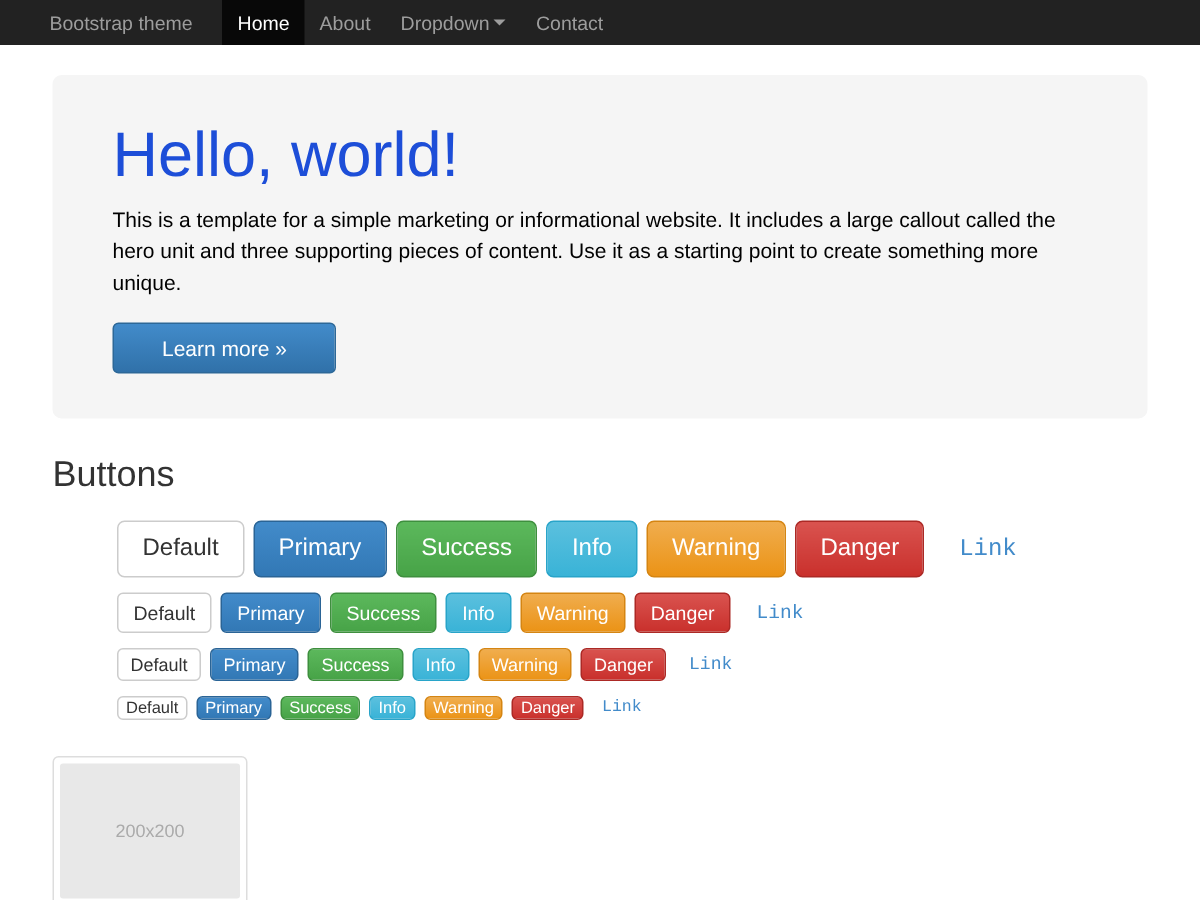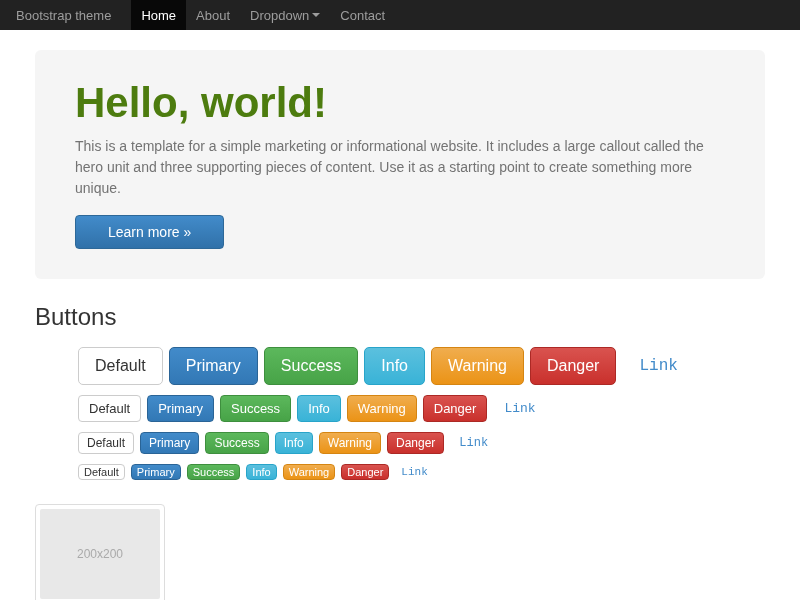--- a/index.html
+++ b/index.html
@@ -4,21 +4,21 @@
   <style>
     * { box-sizing: border-box; margin: 0; padding: 0; }
     body { font-family: "Helvetica Neue", Helvetica, Arial, sans-serif; font-size: 14px; color: #333; background: #fff; }
 
     
     .navbar {
       background-color: #222;
       height: 30px;
       display: flex;
       align-items: center;
-      padding: 0 16px;
+      padding: 0 33px;
     }
     .navbar-brand {
       color: #9d9d9d;
       font-size: 13px;
       margin-right: 20px;
       text-decoration: none;
     }
     .nav-items {
       display: flex;
       align-items: center;
@@ -62,28 +62,28 @@
 
     
     .hero-unit {
       background-color: #f5f5f5;
       border-radius: 6px;
       padding: 30px 40px;
       margin-bottom: 24px;
     }
     .hero-unit h1 {
       font-size: 42px;
-      font-weight: 700;
-      color: #4d7c0f;
+      font-weight: 400;
+      color: #1d4ed8;
       margin-bottom: 10px;
       line-height: 1.1;
     }
     .hero-unit p {
       font-size: 14px;
-      color: #737373;
+      color: #000000;
       margin-bottom: 16px;
       line-height: 1.5;
     }
     .btn-hero {
       background: linear-gradient(to bottom, #428bca, #3071a9);
       color: #fff;
       border: 1px solid #2d6898;
       border-radius: 4px;
       padding: 8px 32px;
       font-size: 14px;

